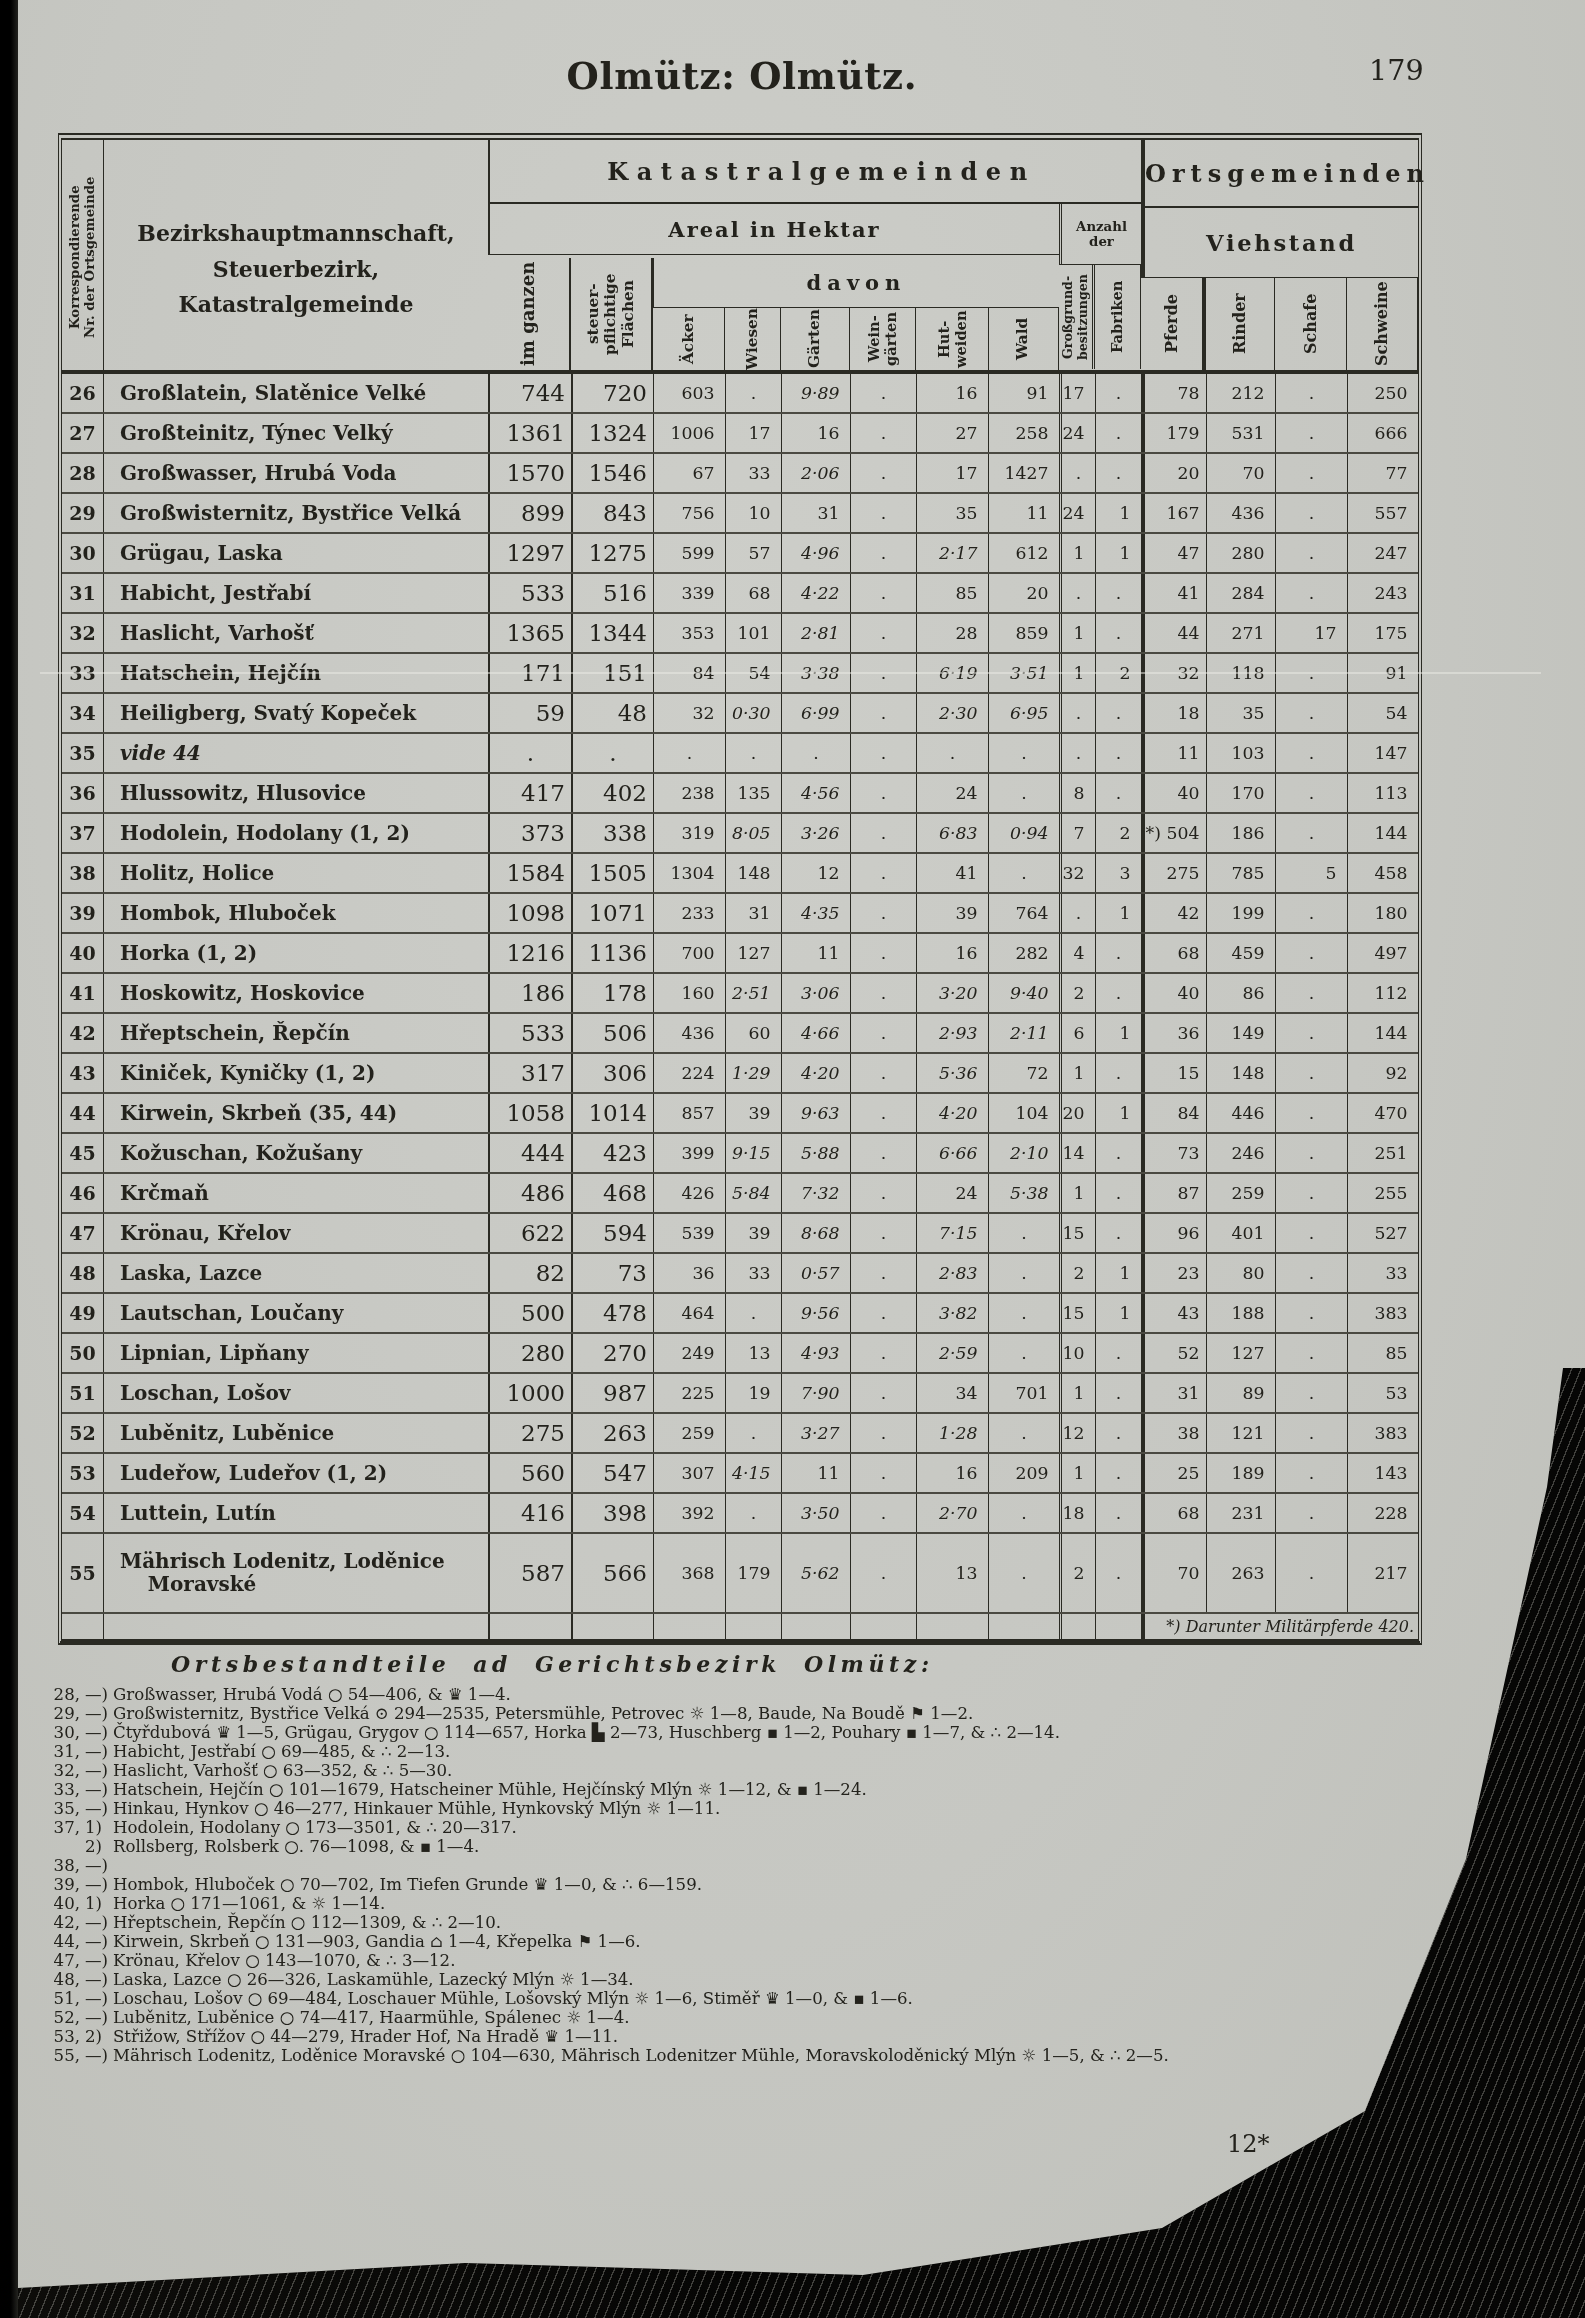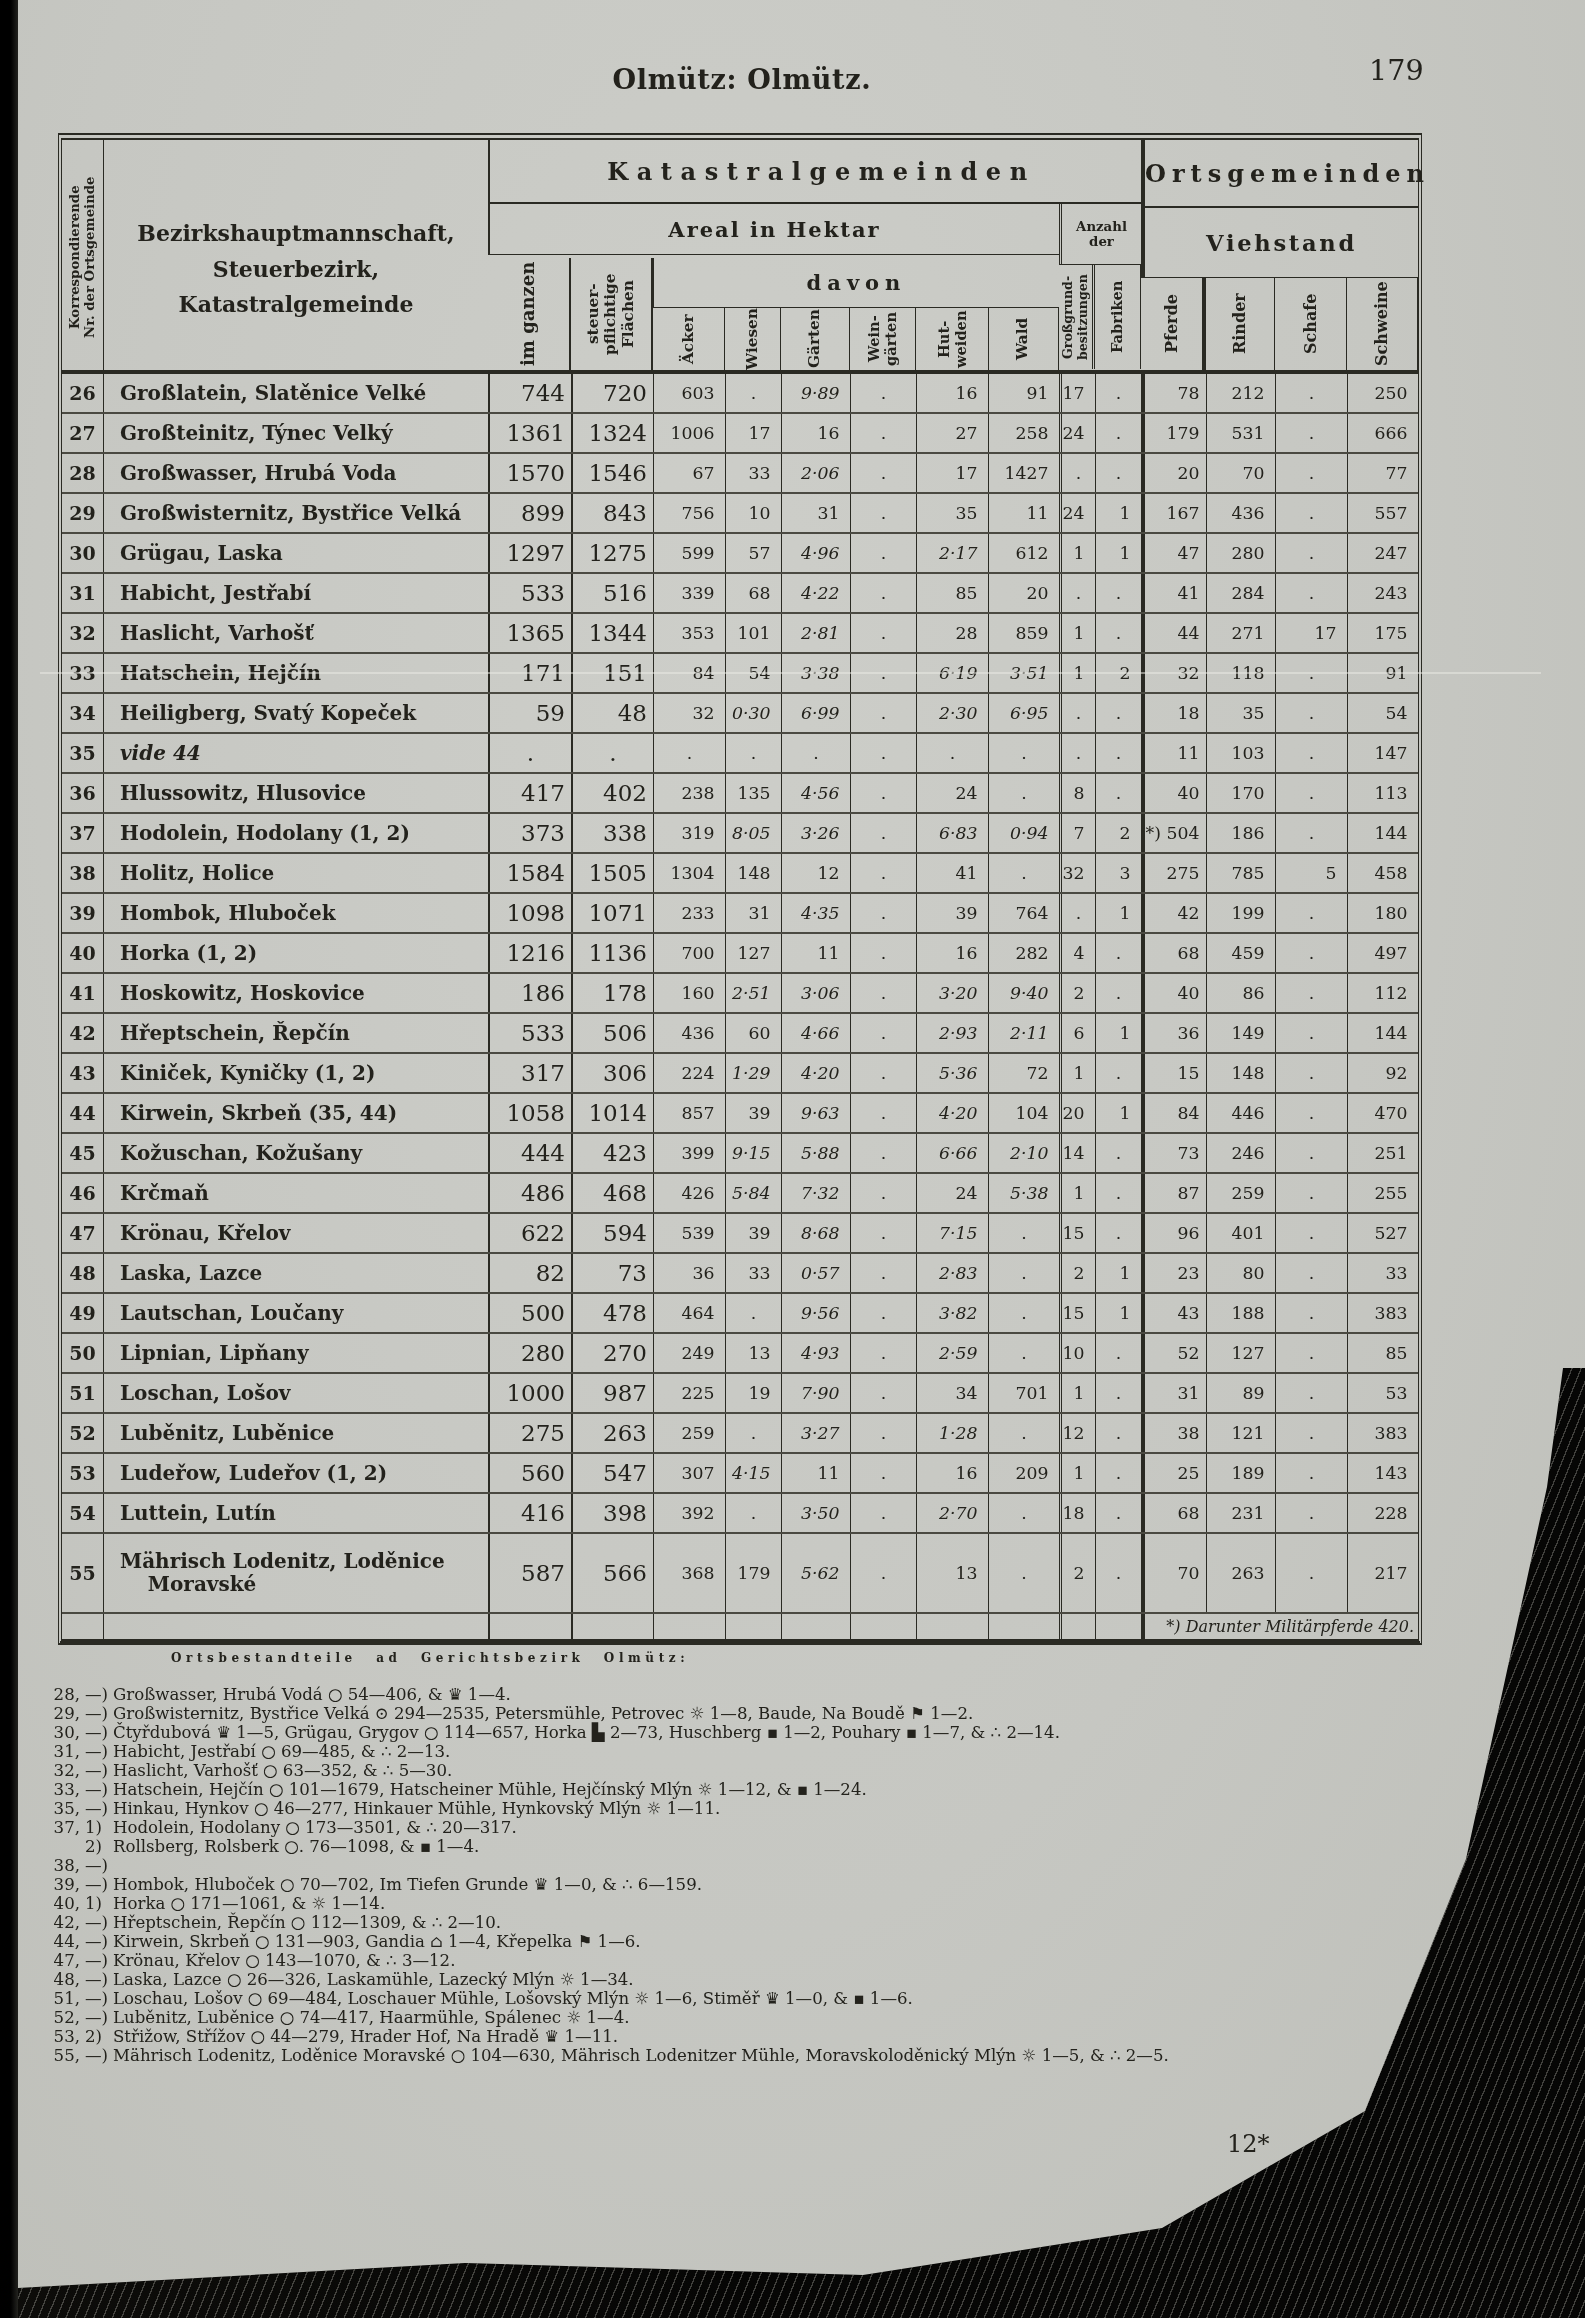--- a/index.html
+++ b/index.html
@@ -12,22 +12,22 @@
     background:radial-gradient(ellipse at 45% 28%, #cdcec9 0%, #c6c7c2 55%, #bdbeb8 100%);color:var(--ink);}
   
   #binding-strip{position:absolute;left:0;top:0;width:18px;height:2319px;background:linear-gradient(to right,#000 60%,#23231f);z-index:9;}
   #book-edge{position:absolute;left:0;top:0;width:1586px;height:2319px;z-index:8;
     background:
       repeating-linear-gradient(112deg, rgba(214,213,203,.28) 0 1.3px, rgba(0,0,0,0) 1.3px 8.6px),
       linear-gradient(120deg,#14130f 20%, #060605 70%);
     clip-path:polygon(1586px 1368px,1586px 2319px,0px 2319px,0px 2289px,465px 2263px,863px 2275px,1162px 2228px,1365px 2111px,1466px 1859px,1547px 1487px,1563px 1368px);}
   .crease{position:absolute;left:40px;top:672px;width:1501px;height:2px;background:rgba(236,236,230,.5);z-index:3;}
   
-  #running-title{position:absolute;left:742px;top:64px;transform:translateX(-50%);
-    font-size:27px;font-weight:bold;letter-spacing:0.7px;white-space:nowrap;}
+  #running-title{position:absolute;left:742px;top:54px;transform:translateX(-50%);
+    font-size:37px;font-weight:bold;letter-spacing:0.7px;white-space:nowrap;}
   #page-number{position:absolute;left:1369px;top:53px;font-size:28.6px;}
   
   #tbl{position:absolute;left:58px;top:133px;width:1364px;box-sizing:border-box;
     border-left:4px double var(--rule);border-right:4px double var(--rule);
     border-top:7.3px double var(--rule);border-bottom:6px solid var(--rule);z-index:2;}
   #thead{position:relative;height:234px;border-bottom:4.6px solid var(--rule);box-sizing:border-box;}
   .hbox{position:absolute;box-sizing:border-box;display:flex;align-items:center;justify-content:center;
     text-align:center;font-weight:bold;}
   .rot{writing-mode:vertical-rl;transform:rotate(180deg);white-space:pre-line;line-height:1.12;}
   .b1{border-left:1.3px solid var(--rule);} .b2{border-left:2px solid var(--rule);}
@@ -45,22 +45,22 @@
     white-space:pre-wrap;line-height:1.15;}
   .cell.big{font-size:23px;padding-right:6px;}
   .cell.ital{font-style:italic;}
   .cell.dotc{justify-content:center;padding-right:0;}
   .cell.itname{font-style:italic;font-weight:bold;}
   .c12{padding-right:6.6px;}
   #tfoot-strip{display:grid;grid-template-columns:var(--cols);height:25px;box-sizing:border-box;}
   #tfoot-strip .cell{font-size:16px;}
   #table-footnote{grid-column:13 / -1;justify-content:flex-end;padding-right:4px;white-space:nowrap;}
   
-  #orts-title{position:absolute;left:171px;top:1651px;font-size:12px;font-weight:bold;
-    letter-spacing:4.6px;word-spacing:10.6px;}
+  #orts-title{position:absolute;left:171px;top:1651px;font-size:22px;font-weight:bold;
+    letter-spacing:4.6px;word-spacing:10.6px;font-style:italic;}
   #entries{position:absolute;left:0;top:1685px;width:1586px;}
   .entry{position:relative;height:19px;line-height:19px;font-size:16.6px;white-space:nowrap;}
   .entry .enr{position:absolute;left:39px;width:41px;text-align:right;display:inline-block;}
   .entry .esub{position:absolute;left:85px;width:25px;display:inline-block;}
   .entry .etxt{position:absolute;left:113px;display:inline-block;}
   #signature-mark{position:absolute;left:1227px;top:2130px;font-size:24px;}
 </style>
 </head>
 <body>
 

